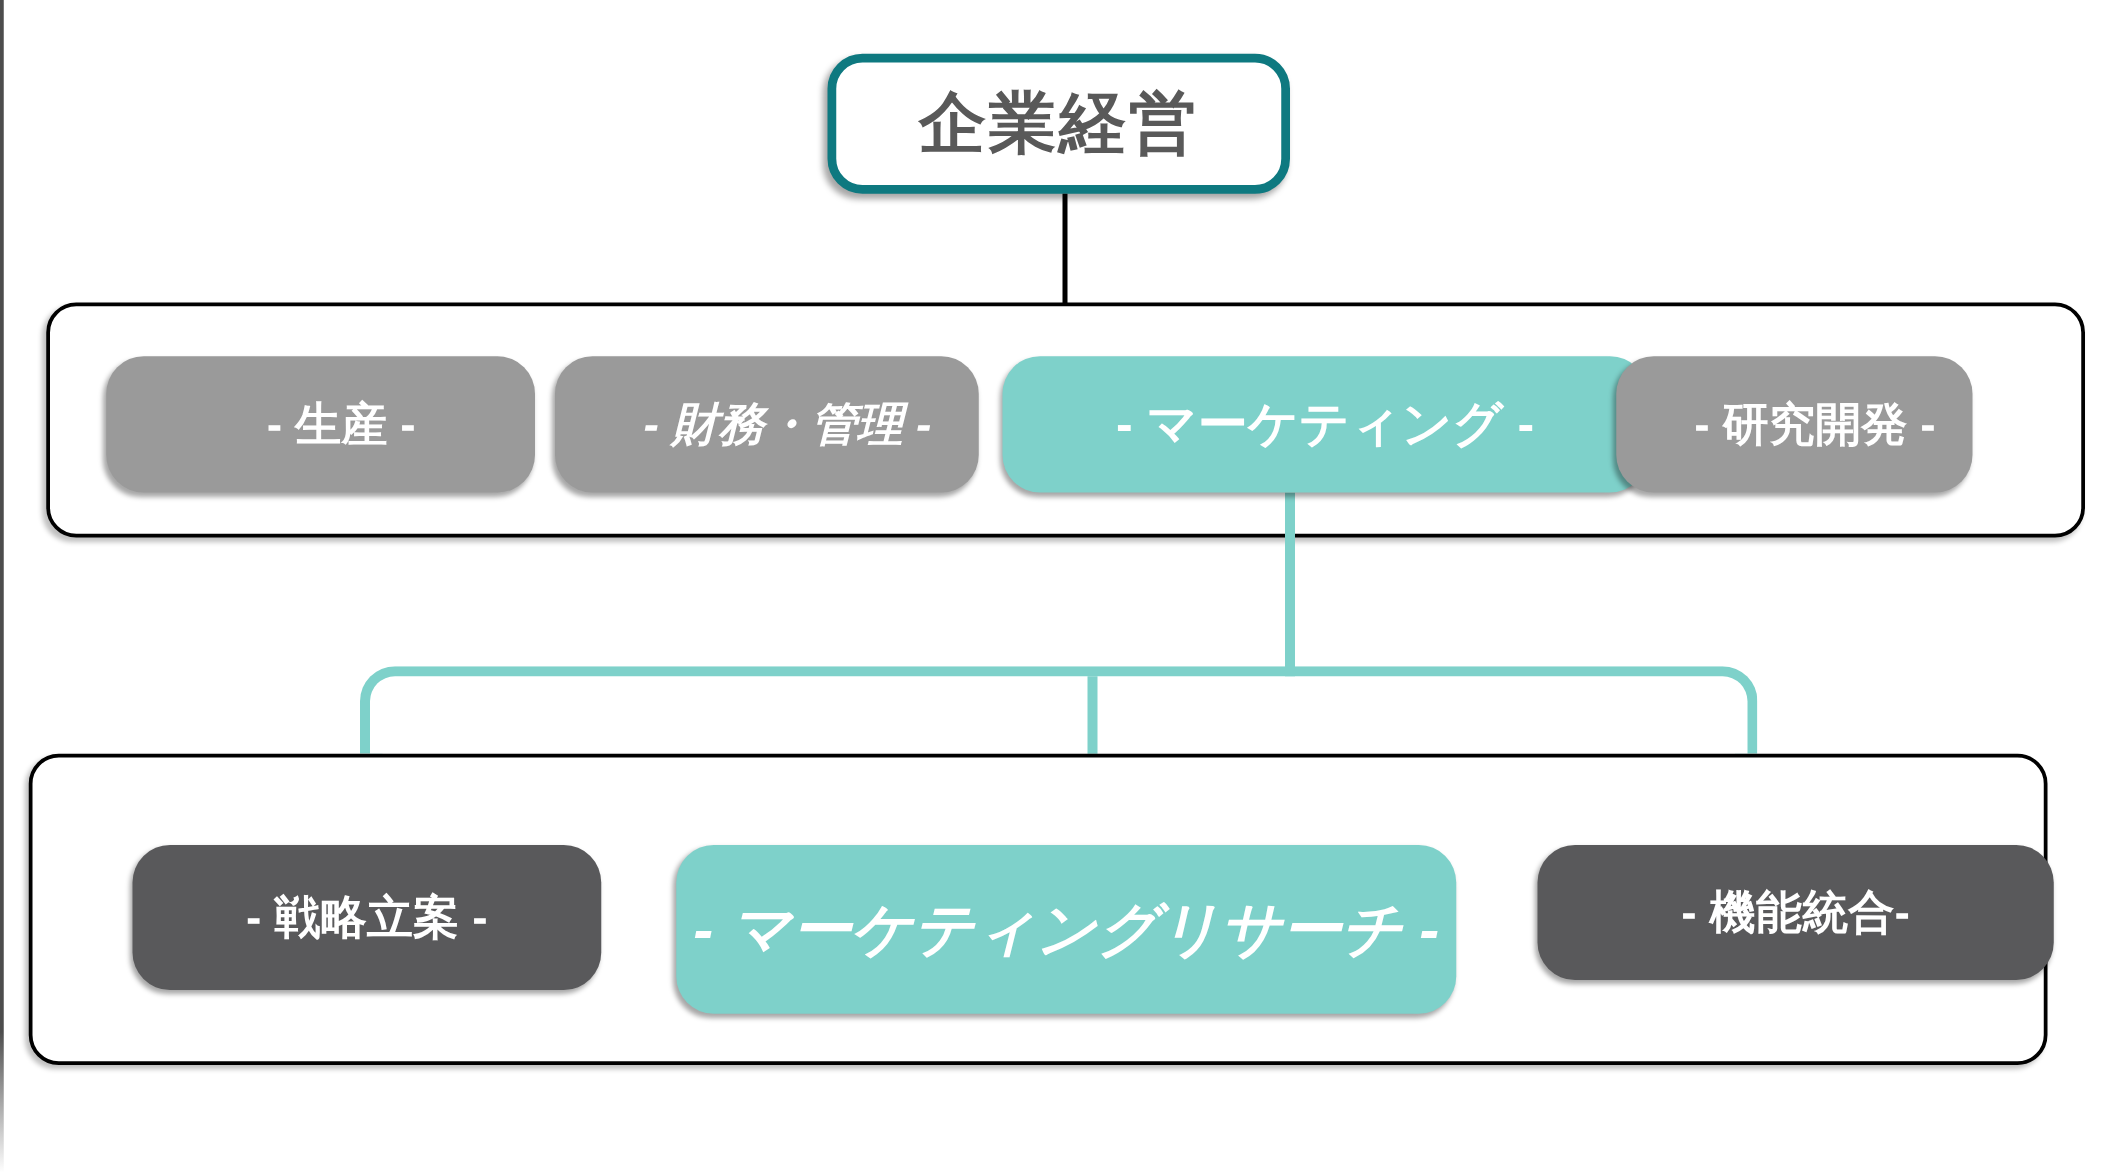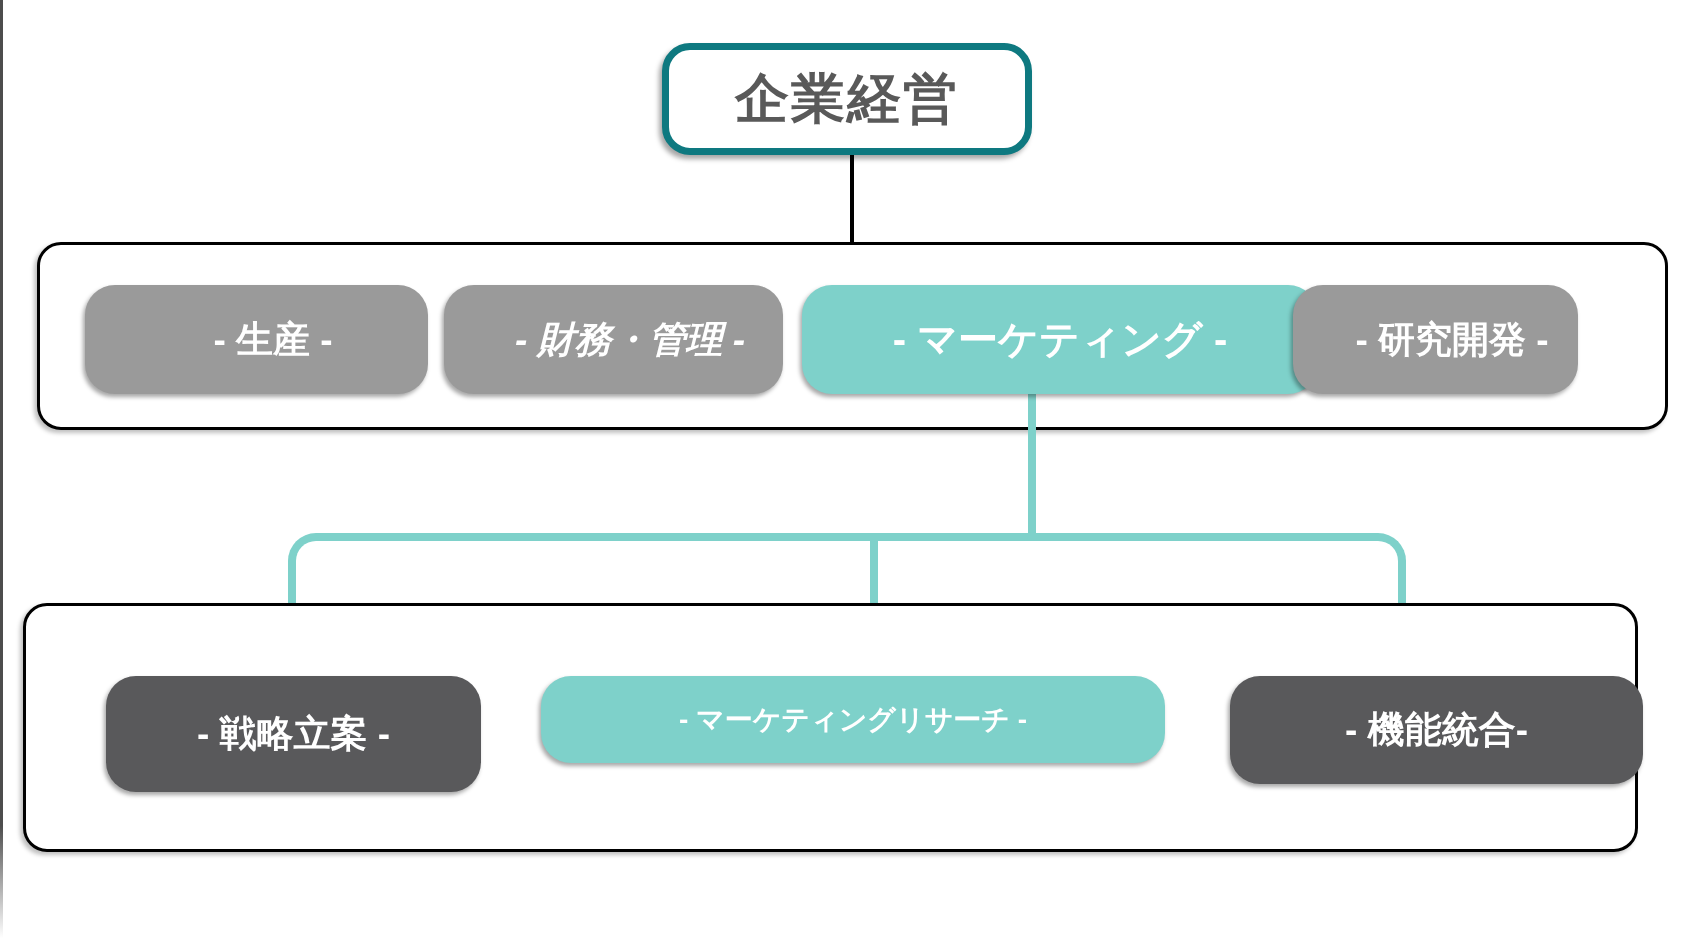--- a/index.html
+++ b/index.html
@@ -70,21 +70,21 @@
   .node.gray{background:#9a9a9a;padding-left:33px;}
   .node.teal{background:#7ed1ca;}
   .node.darkgray{background:#59595b;}
   
   .n-seisan{left:85px;top:285px;width:343px;height:109px;}
   .n-zaimu{left:444px;top:285px;width:339px;height:109px;font-style:italic;}
   .n-marketing{left:802px;top:285px;width:516px;height:109px;font-size:40px;}
   .n-kenkyu{left:1279px;top:285px;width:285px;height:109px;margin-left:14px;}
   
   .n-senryaku{left:106px;top:676px;width:375px;height:116px;}
-  .n-research{left:541px;top:676px;width:624px;height:87px;font-size:28px;}
+  .n-research{left:541px;top:676px;width:624px;height:135px;font-size:48px;font-style:italic;}
   .n-kinou{left:1230px;top:676px;width:413px;height:108px;}
 </style>
 </head>
 <body>
 
 <div id="canvas">
 
   <div class="frame-edge"></div>
 
   <div class="root-node">企業経営</div>

